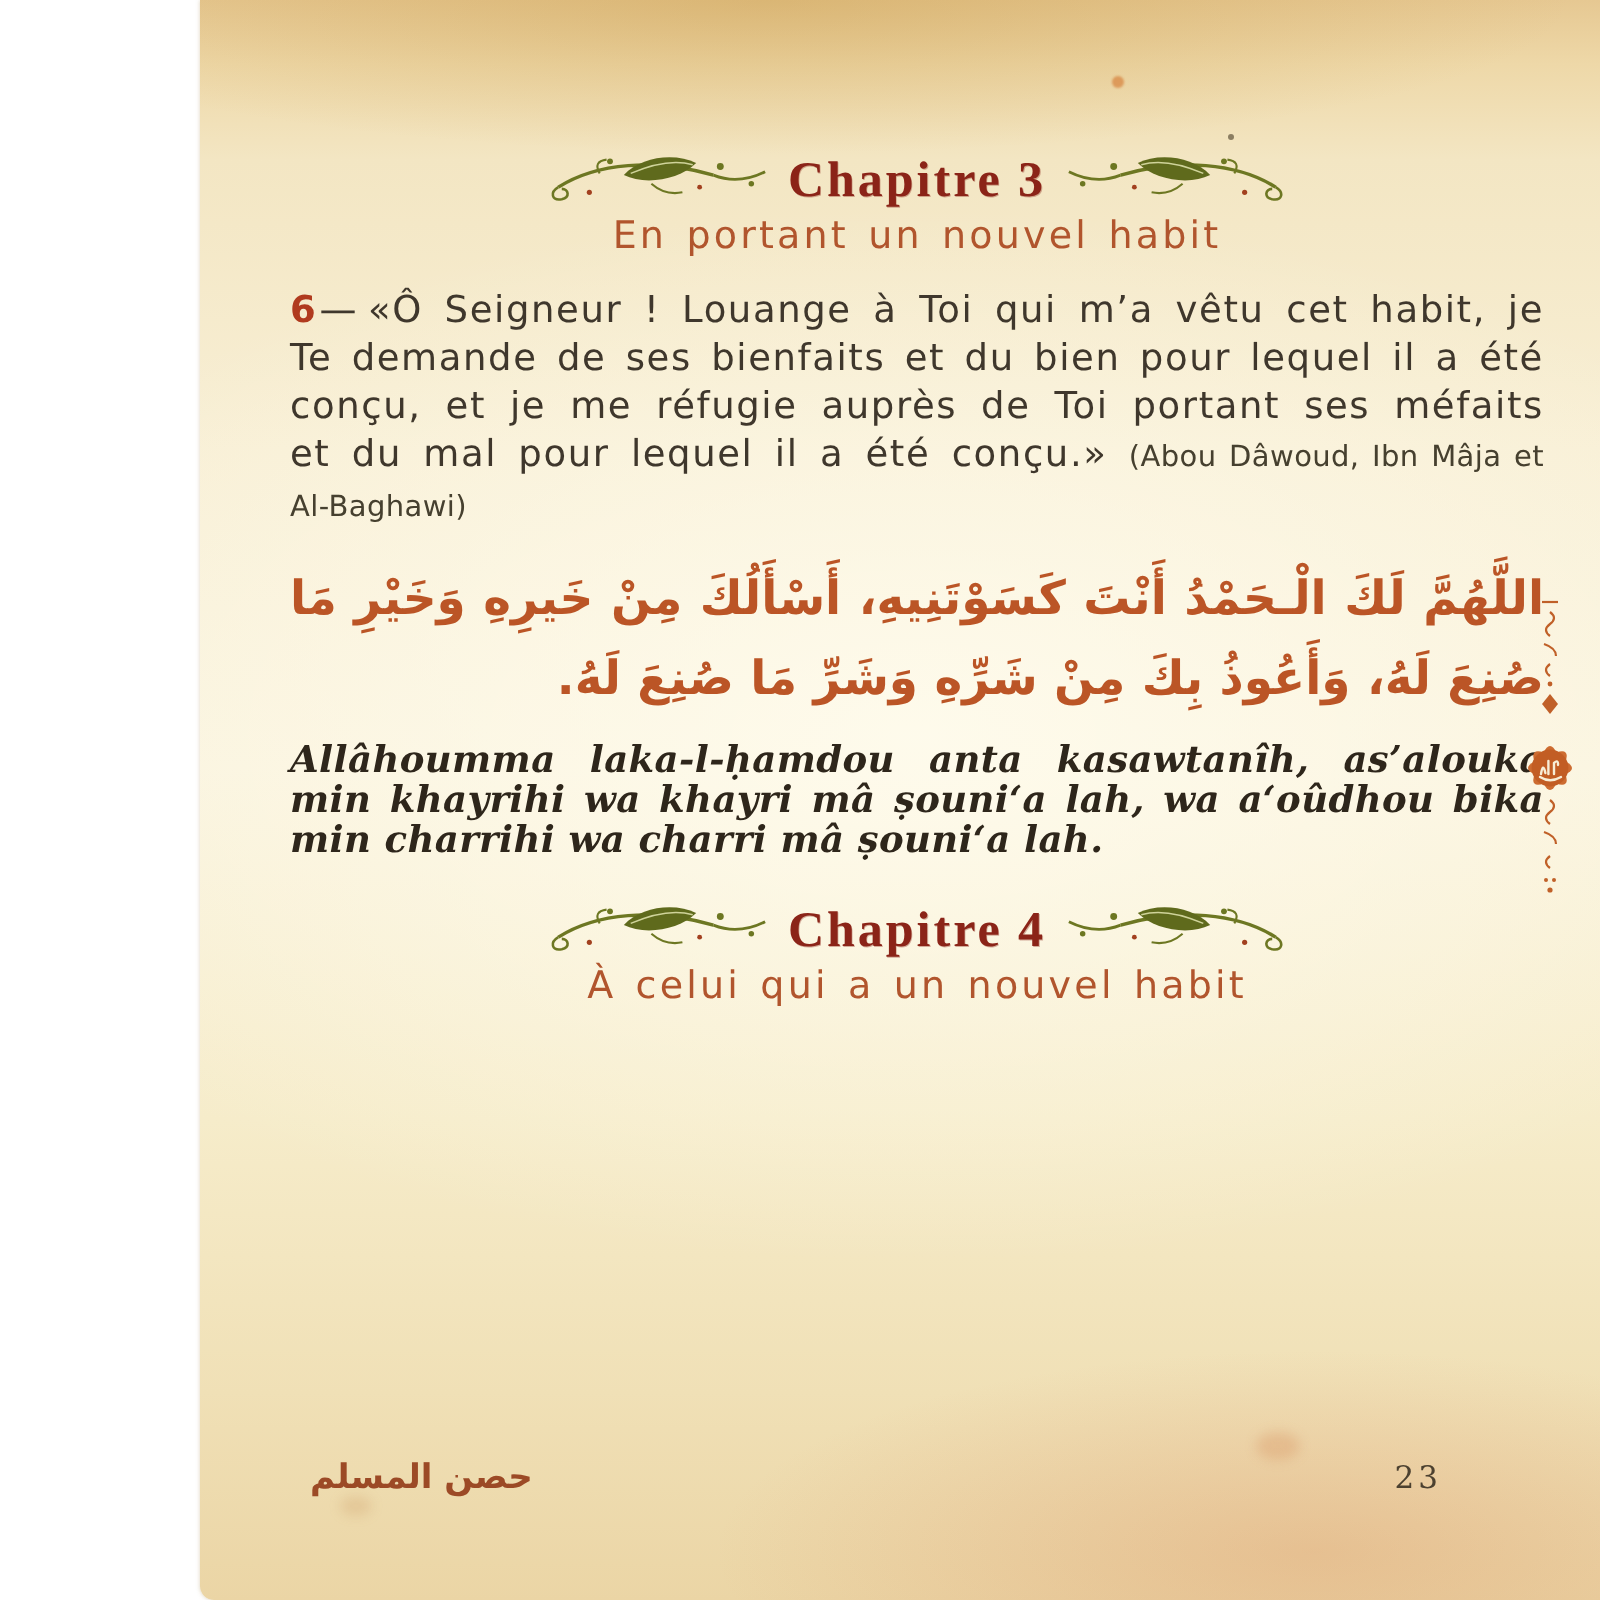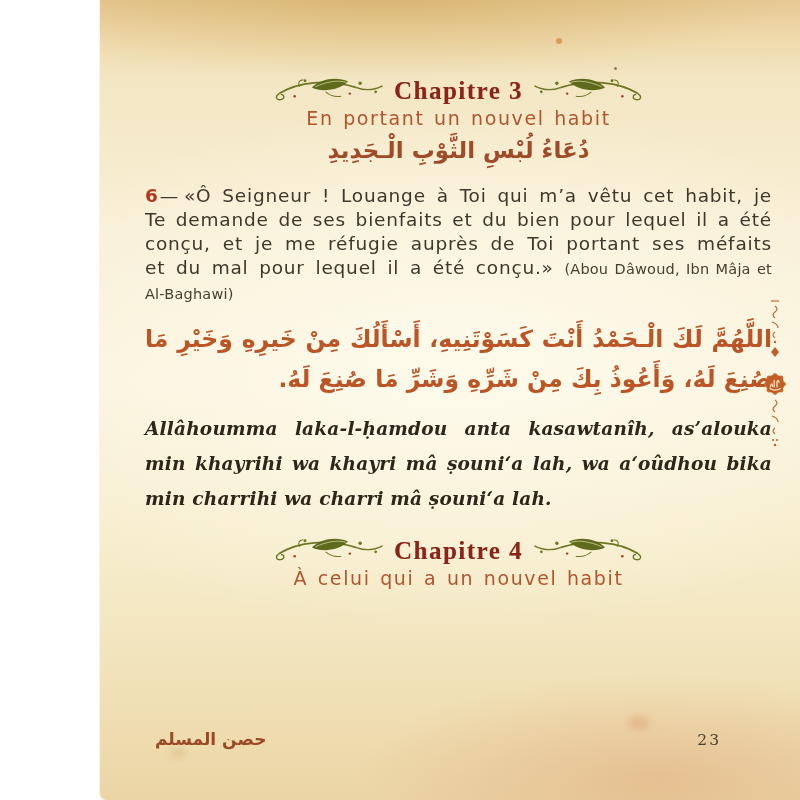--- a/index.html
+++ b/index.html
@@ -58,21 +58,21 @@
   .cite{font-size:14.5px;letter-spacing:.2px;word-spacing:0;color:#46402f;}
 
   .arabic-dua{
     margin:13px 0 0;direction:rtl;text-align:justify;
     font-family:"DejaVu Sans",sans-serif;font-size:23.5px;line-height:40px;
     color:#bb5526;font-weight:bold;
   }
   .translit{
     margin:12px 0 4px;text-align:justify;
     font-family:"DejaVu Serif","Liberation Serif",serif;
-    font-style:italic;font-weight:bold;font-size:18.5px;line-height:35px;
+    font-style:italic;font-weight:bold;font-size:18.5px;line-height:20px;
     color:#2e261b;letter-spacing:.2px;
   }
 
   
   .margin-ornament{position:absolute;right:22px;top:298px;width:34px;height:160px;}
 
   
   .page-footer{
     position:absolute;left:55px;right:93px;top:729px;
     display:flex;justify-content:space-between;align-items:baseline;
@@ -119,21 +119,20 @@
             <path d="M60 18 q 8 7 18 5" fill="none" stroke="#6d7722" stroke-width="1.2"></path>
             <path d="M30 12 q -4 -7 4 -8" fill="none" stroke="#6d7722" stroke-width="1.2"></path>
             <circle cx="100" cy="8" r="2" fill="#6d7722"></circle>
             <circle cx="118" cy="18" r="1.6" fill="#6d7722"></circle>
             <circle cx="36" cy="5" r="1.7" fill="#6d7722"></circle>
             <circle cx="24" cy="23" r="1.5" fill="#a2401f"></circle>
             <circle cx="88" cy="20" r="1.4" fill="#a2401f"></circle>
           </svg>
         </div>
         <div class="chapter-subtitle">En portant un nouvel habit</div>
-        <div class="chapter-arabic">دُعَاءُ لُبْسِ الثَّوْبِ الْـجَدِيدِ</div>
 
         <p class="body-par"><span class="entry-num">6</span><span class="dash">—</span><span>«Ô Seigneur ! Louange à Toi qui m’a vêtu cet habit, je Te demande de ses bienfaits et du bien pour lequel il a été conçu, et je me réfugie auprès de Toi portant ses méfaits et du mal pour lequel il a été conçu.»</span> <span class="cite">(Abou Dâwoud, Ibn Mâja et Al-Baghawi)</span></p>
 
         <p class="arabic-dua">اللَّهُمَّ لَكَ الْـحَمْدُ أَنْتَ كَسَوْتَنِيهِ، أَسْأَلُكَ مِنْ خَيرِهِ وَخَيْرِ مَا صُنِعَ لَهُ، وَأَعُوذُ بِكَ مِنْ شَرِّهِ وَشَرِّ مَا صُنِعَ لَهُ.</p>
 
         <p class="translit">Allâhoumma laka-l-ḥamdou anta kasawtanîh, as’alouka min khayrihi wa khayri mâ ṣouni‘a lah, wa a‘oûdhou bika min charrihi wa charri mâ ṣouni‘a lah.</p>
       </section>
 
       <section class="ch4">
         <div class="chapter-header">

